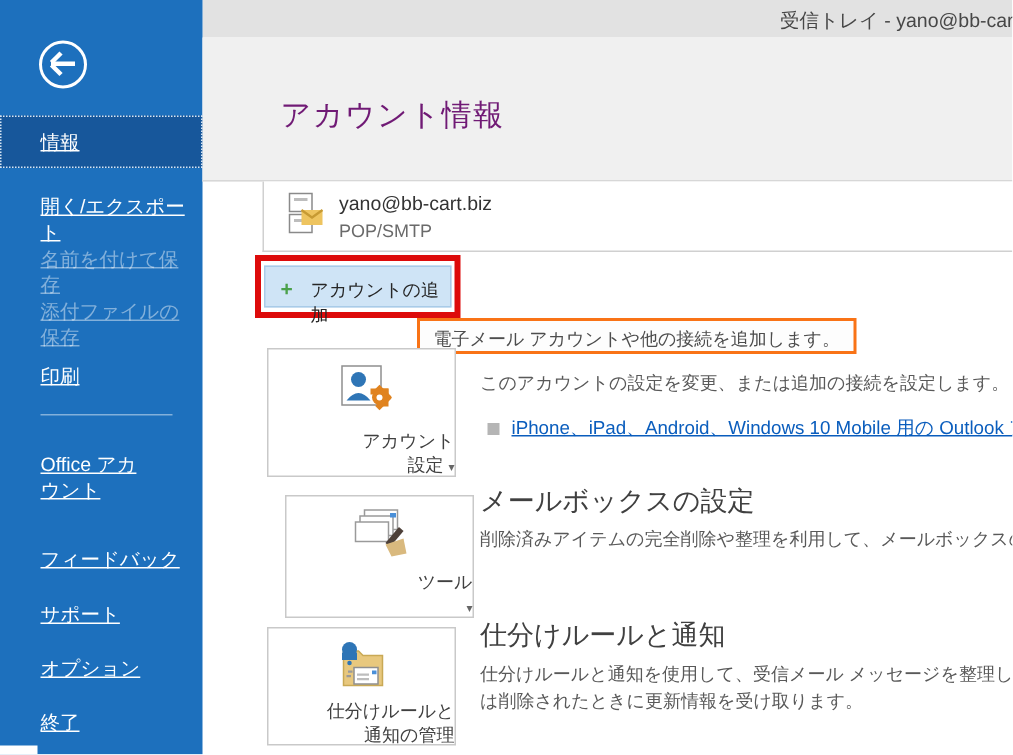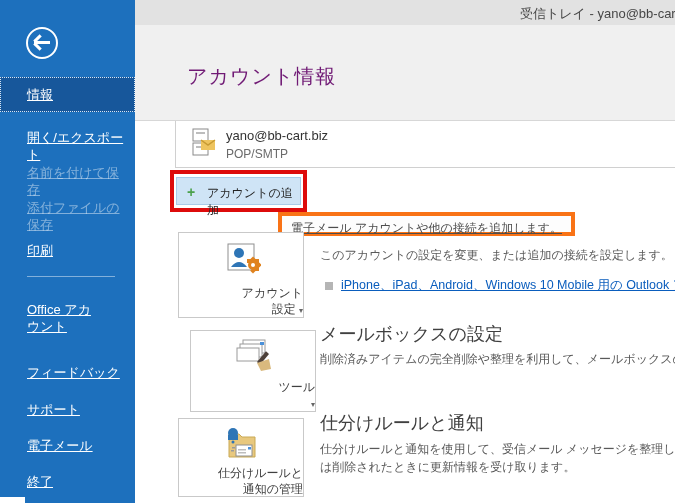--- a/index.html
+++ b/index.html
@@ -33,21 +33,21 @@
   .acct-email { position:absolute; left:50px; top:7px; font-size:13px; color:#333333; }
   .acct-proto { position:absolute; left:50px; top:26px; font-size:12px; color:#6a6a6a; }
 
   
   .red-box { position:absolute; left:170px; top:170px; width:137px; height:42px; border:4px solid #dd0b0b; }
   .add-btn { position:absolute; left:176px; top:177px; width:125px; height:28px; background:#cfe4f6; border:1px solid #a9cbe8; font-size:12px; color:#262626; cursor:pointer; }
   .add-plus { position:absolute; left:10px; top:6px; font-size:14px; font-weight:bold; color:#4ba14b; }
   .add-label { position:absolute; left:30px; top:7px; }
 
   
-  .tooltip { position:absolute; left:278px; top:212px; height:24px; padding:4px 9px; background:#fdfdfd; border:4px solid #f97316; font-size:12px; color:#4d4d4d; white-space:nowrap;text-decoration:underline; }
+  .tooltip { position:absolute; left:278px; top:212px; height:24px; padding:4px 9px; background:#fdfdfd; border:2px solid #f97316; font-size:12px; color:#4d4d4d; white-space:nowrap; }
 
   
   .big-btn { position:absolute; left:178px; width:126px; background:#ffffff; border:1px solid #c9c9c9; cursor:pointer; text-align:center; }
   .big-btn .lbl { font-size:12px; color:#404040; line-height:16px;text-align:right; }
   .caret { font-size:8px; color:#666; }
 
   
   .sec-heading { position:absolute; left:320px; font-size:18px; color:#404040; white-space:nowrap; }
   .sec-desc { position:absolute; left:320px; font-size:12px; color:#595959; white-space:nowrap; }
   .bullet { position:absolute; left:325px; width:8px; height:8px; background:#b5b5b5; }
@@ -86,21 +86,21 @@
     <div class="side-item" style="top:292px; width:110px;">
       <span>Office アカウント</span>
     </div>
     <div class="side-item" style="top:355px;">
       <span>フィードバック</span>
     </div>
     <div class="side-item" style="top:392px;">
       <span>サポート</span>
     </div>
     <div class="side-item" style="top:428px;">
-      <span>電子メール</span>
+      <span>オプション</span>
     </div>
     <div class="side-item" style="top:464px;">
       <span>終了</span>
     </div>
     <div class="notch"></div>
   </div>
 
   <div class="bs-header">
     <div class="page-title">アカウント情報</div>
   </div>

